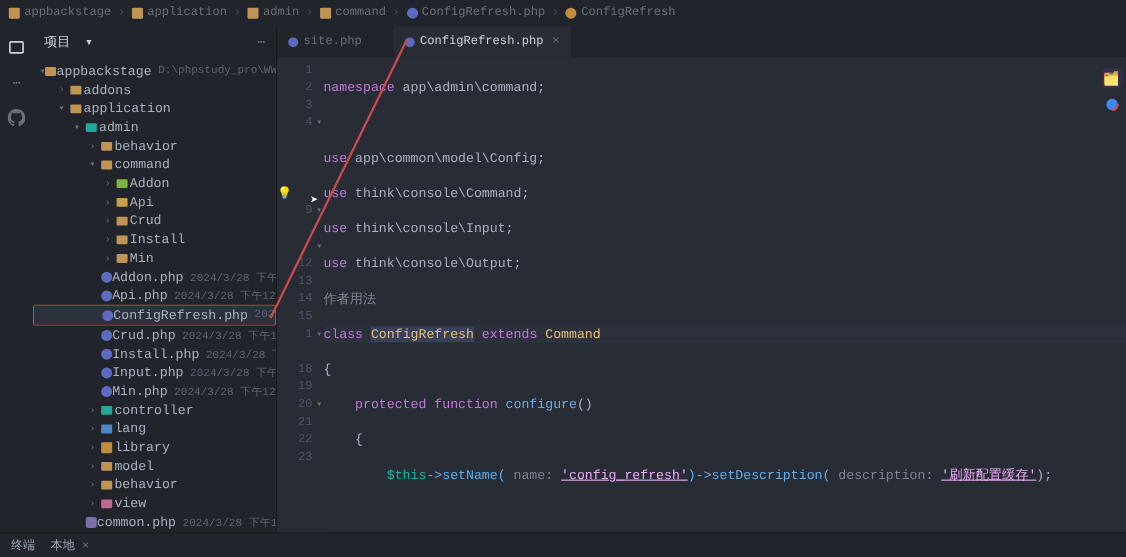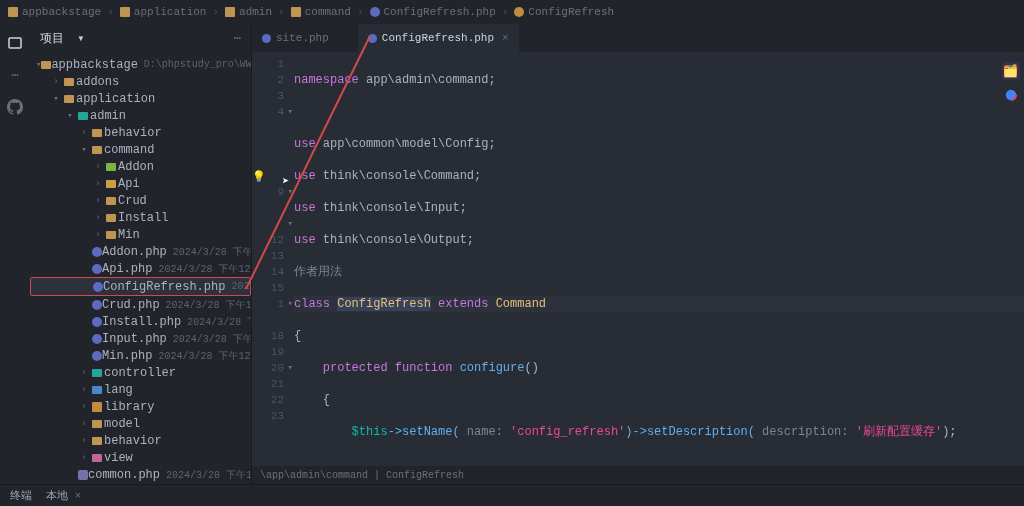--- a/index.html
+++ b/index.html
@@ -55,21 +55,21 @@
   .gutter { width:42px; background:#282c34; text-align:right; color:#4b5263; font-size:11px; padding-top:4px; }
   .gutter .ln { height:16px; line-height:16px; padding-right:10px; position:relative; }
   .gutter .fold { position:absolute; right:1px; color:#6b7078; font-size:9px; }
   .gutter .bulb { position:absolute; right:28px; top:1px; color:#c9a043; }
   .code { flex:1; padding-top:4px; font-size:12px; line-height:16px; white-space:pre; overflow:hidden; }
   .line { height:16px; }
   .line.hl { background:#2c313c; }
   .kw { color:#c678dd; } 
   .fn { color:#61afef; } 
   .ty { color:#e5c07b; } 
-  .st { color:#ec4899; } 
+  .st { color:#f0abfc;text-decoration:underline; } 
   .va { color:#14b8a6;text-align:center; } 
   .op { color:#abb2bf; }
   .pa { color:#7f848e; font-style:normal; } 
   .ns { color:#abb2bf; }
   .cursor-mark { position:absolute; left:30px; top:122px; color:#fff; pointer-events:none; }
 
   .status-path { height:18px; background:#21252b; color:#6b7078; font-size:10px; display:flex; align-items:center; padding:0 8px; }
 
   
   .bottom { height:22px; background:#21252b; border-top:1px solid #181a1f; display:flex; align-items:center; padding:0 10px; gap:14px; color:#9da5b4; font-size:11px; }
@@ -399,23 +399,20 @@
 
 
 
 
 
 
         </div>
         <span class="cursor-mark">➤</span>
       </div>
 
-      <div class="status-path">
-          <span>\app\admin\command  |  ConfigRefresh</span>
-        </div>
     </div>
   </div>
 
   <div class="bottom">
     <span>终端</span>
     <span><span>本地</span> <span class="closex">×</span></span>
   </div>
 </div>
 
 <div class="right-icons">

